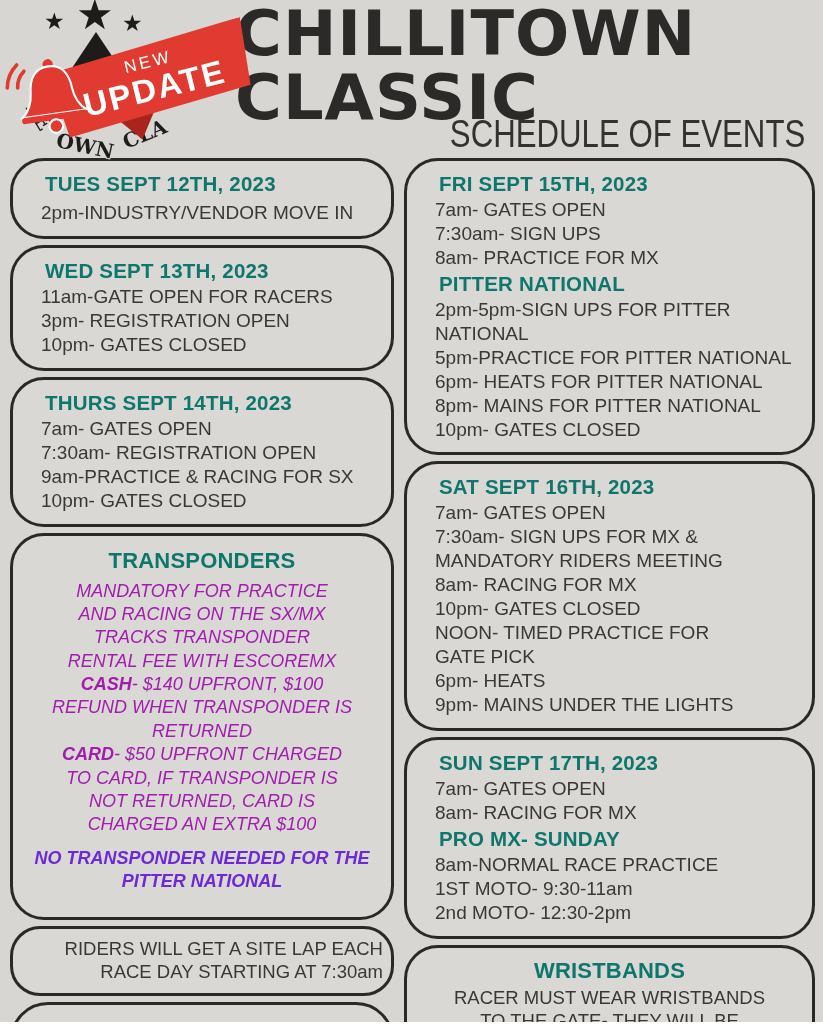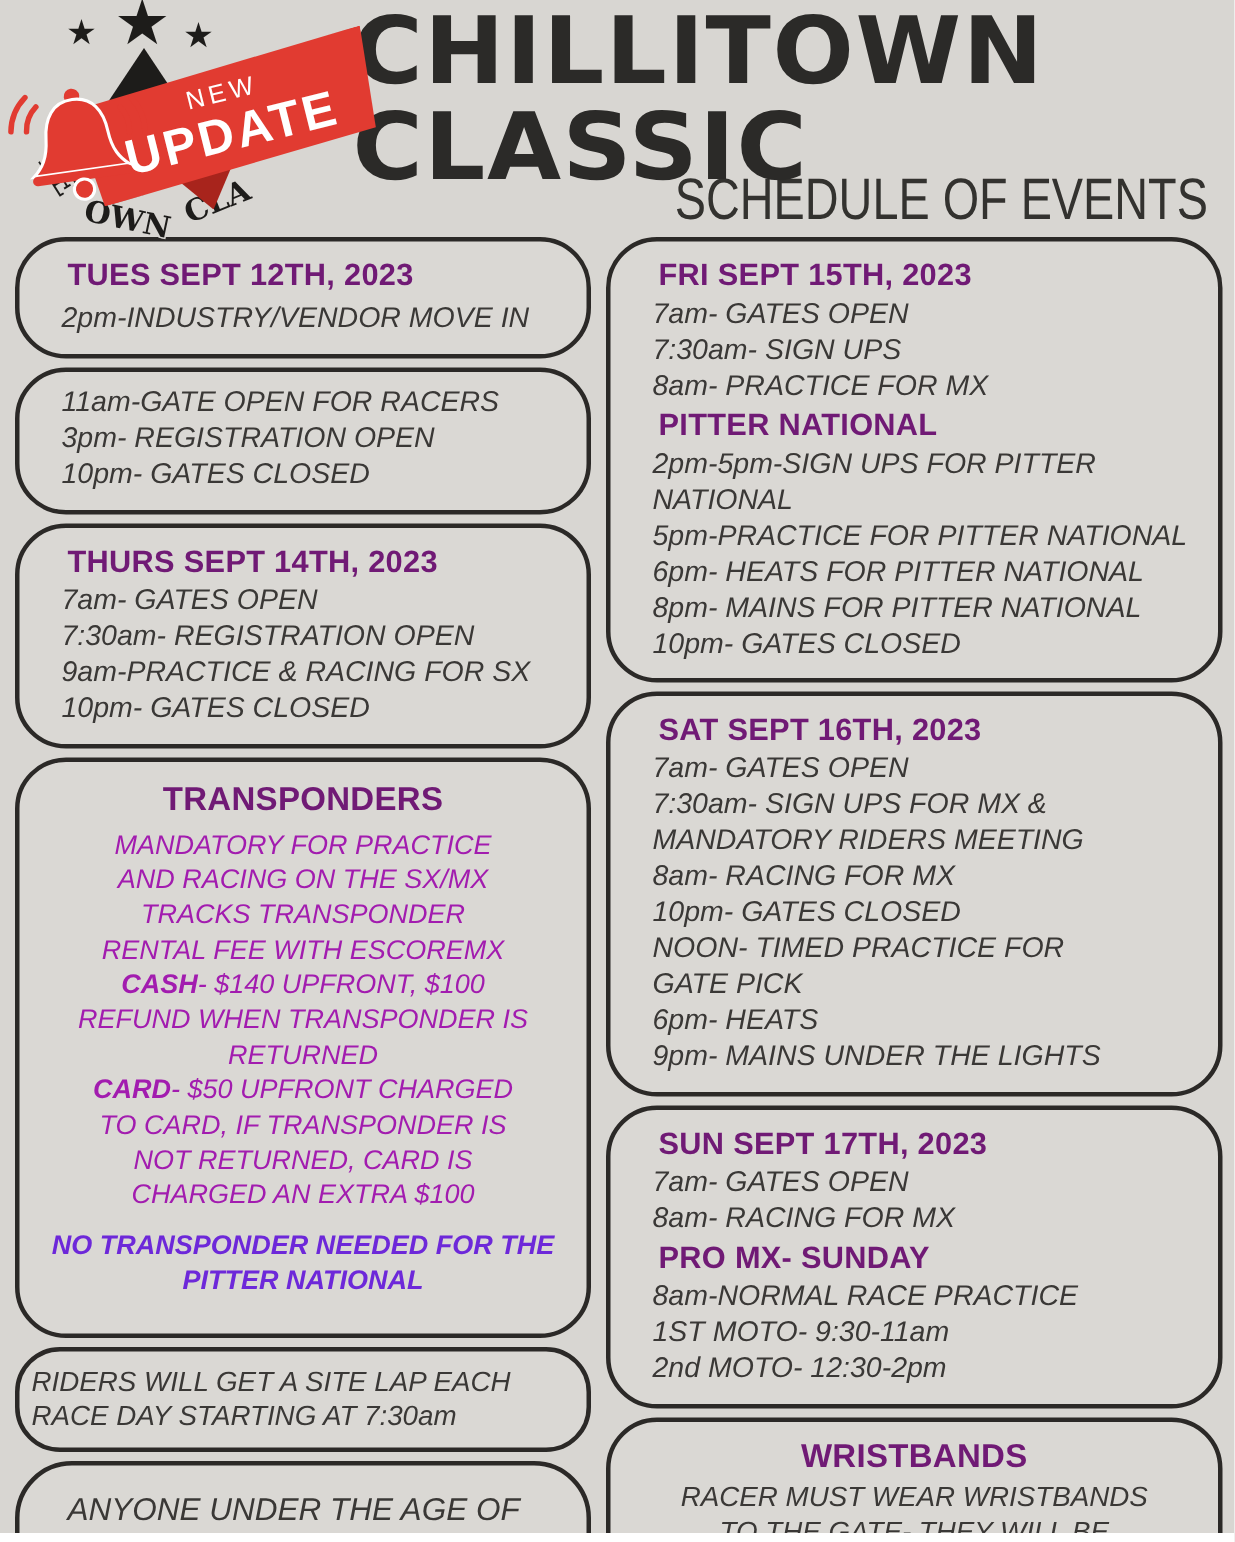--- a/index.html
+++ b/index.html
@@ -53,42 +53,42 @@
   .bell{position:absolute;left:0px;top:38px;width:104px;height:104px;z-index:4;}
   
   .columns{position:absolute;left:10px;top:158px;right:8px;display:flex;gap:10px;}
   .col-left{width:384px;flex:none;}
   .col-right{flex:1;min-width:0;}
   .box{
     border:3.5px solid #2b2927;border-radius:34px;background:#dad8d4;
     margin-bottom:6px;padding:9px 16px 11px 26px;box-sizing:border-box;
   }
   .heading{
-    color:#701a75;font-weight:800;font-size:20.5px;letter-spacing:0.2px;
+    color:#0f766e;font-weight:800;font-size:20.5px;letter-spacing:0.2px;
     margin:2px 0 2px 6px;
   }
   .line{
-    font-style:italic;font-size:19px;color:#3a3836;line-height:1.26;margin-left:2px;
+    font-size:19px;color:#3a3836;line-height:1.26;margin-left:2px;
   }
   .line.narrow{max-width:300px;}
   .gap-top{margin-top:5px;}
   
   .box-center{text-align:center;padding:12px 18px 21px 18px;}
   .box-center .heading{font-size:22px;margin:0 0 6px 0;}
   .cpar{
     font-style:italic;font-size:18px;color:#a21caf;line-height:1.3;
     margin:0 auto;max-width:286px;
   }
   .cpar-wide{max-width:300px;}
   .blabel{font-weight:800;font-style:italic;}
   .note{
     font-weight:800;font-style:italic;font-size:18px;color:#6d28d9;line-height:1.3;
     margin:10px auto 2px auto;max-width:348px;
   }
-  .box-sitelap{text-align:left;padding:8px 8px 10px 8px;border-radius:30px;}
+  .box-sitelap{text-align:right;padding:8px 8px 10px 8px;border-radius:30px;}
   .box-sitelap .line{font-size:18.5px;margin:0;}
   .box-minors{padding:16px 20px 18px 30px;border-radius:38px;}
   .box-minors .line{font-size:21px;line-height:1.38;max-width:302px;}
   .box-wrist{text-align:center;padding:10px 14px 14px 14px;}
   .box-wrist .heading{font-size:22px;margin:0 0 2px 0;}
   .box-wrist .line{font-size:18.5px;max-width:334px;margin:0 auto;}
   .bottom-strip{position:absolute;left:0;right:0;bottom:0;height:6px;background:#ffffff;}
 </style>
 </head>
 <body>
@@ -133,20 +133,21 @@
   <div class="columns">
 
     <div class="col-left">
 
       <div class="box">
         <div class="heading">TUES SEPT 12TH, 2023</div>
         <div class="line gap-top">2pm-INDUSTRY/VENDOR MOVE IN</div>
       </div>
 
       <div class="box">
+        <div class="heading">WED SEPT 13TH, 2023</div>
         <div class="line">11am-GATE OPEN FOR RACERS</div>
         <div class="line">3pm- REGISTRATION OPEN</div>
         <div class="line">10pm- GATES CLOSED</div>
       </div>
 
       <div class="box">
         <div class="heading">THURS SEPT 14TH, 2023</div>
         <div class="line">7am- GATES OPEN</div>
         <div class="line">7:30am- REGISTRATION OPEN</div>
         <div class="line">9am-PRACTICE &amp; RACING FOR SX</div>

